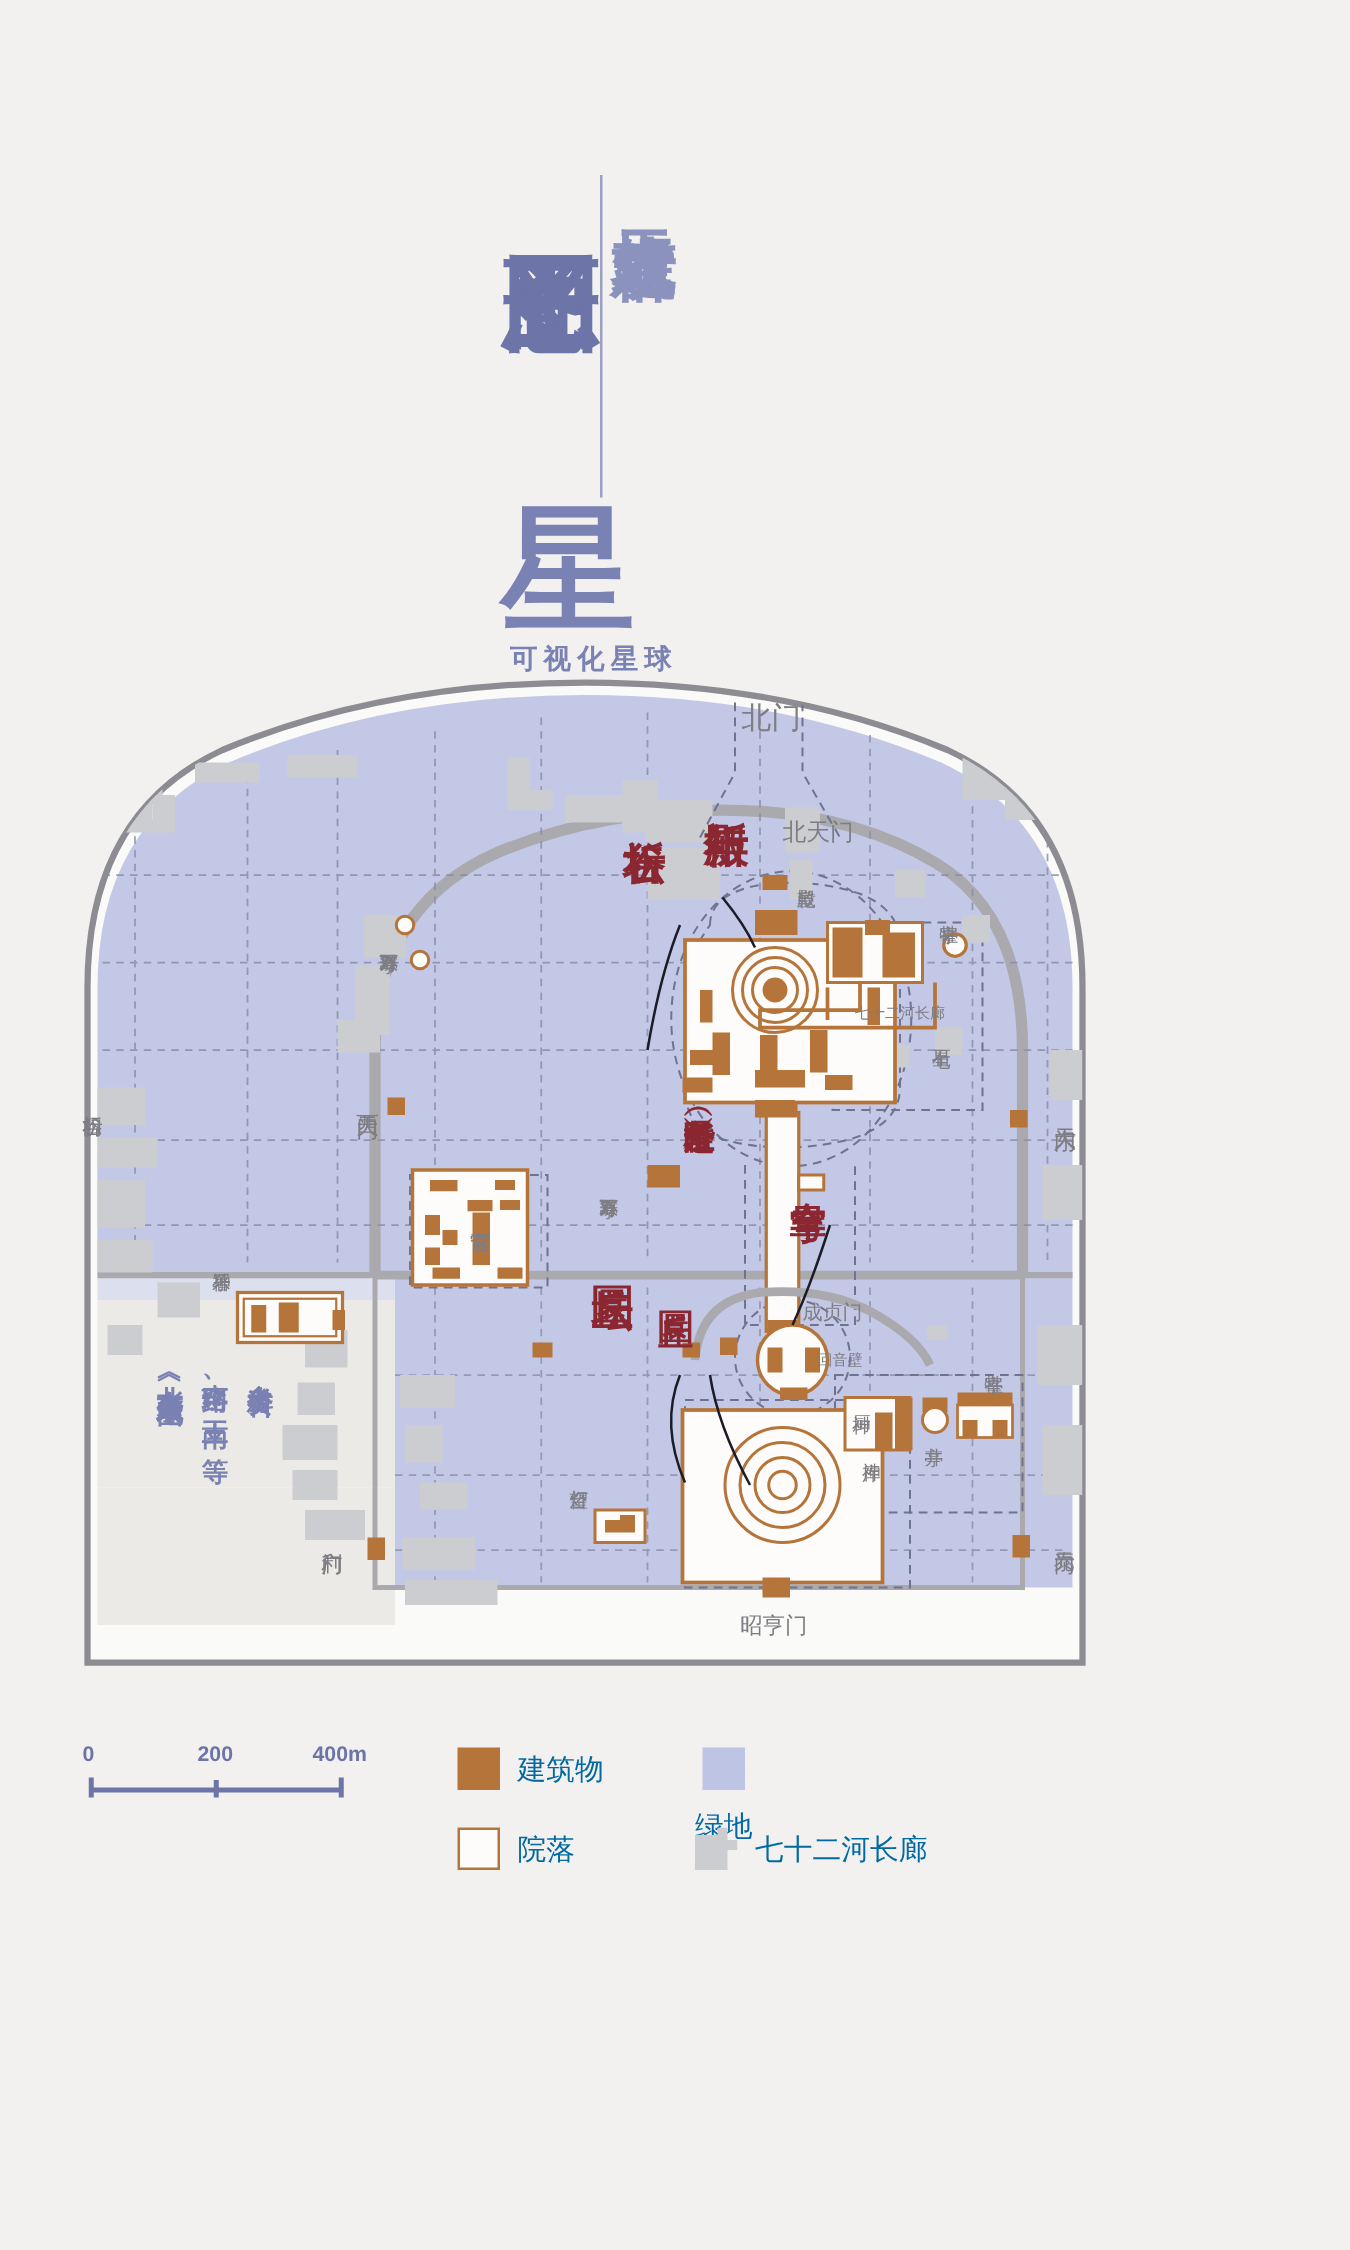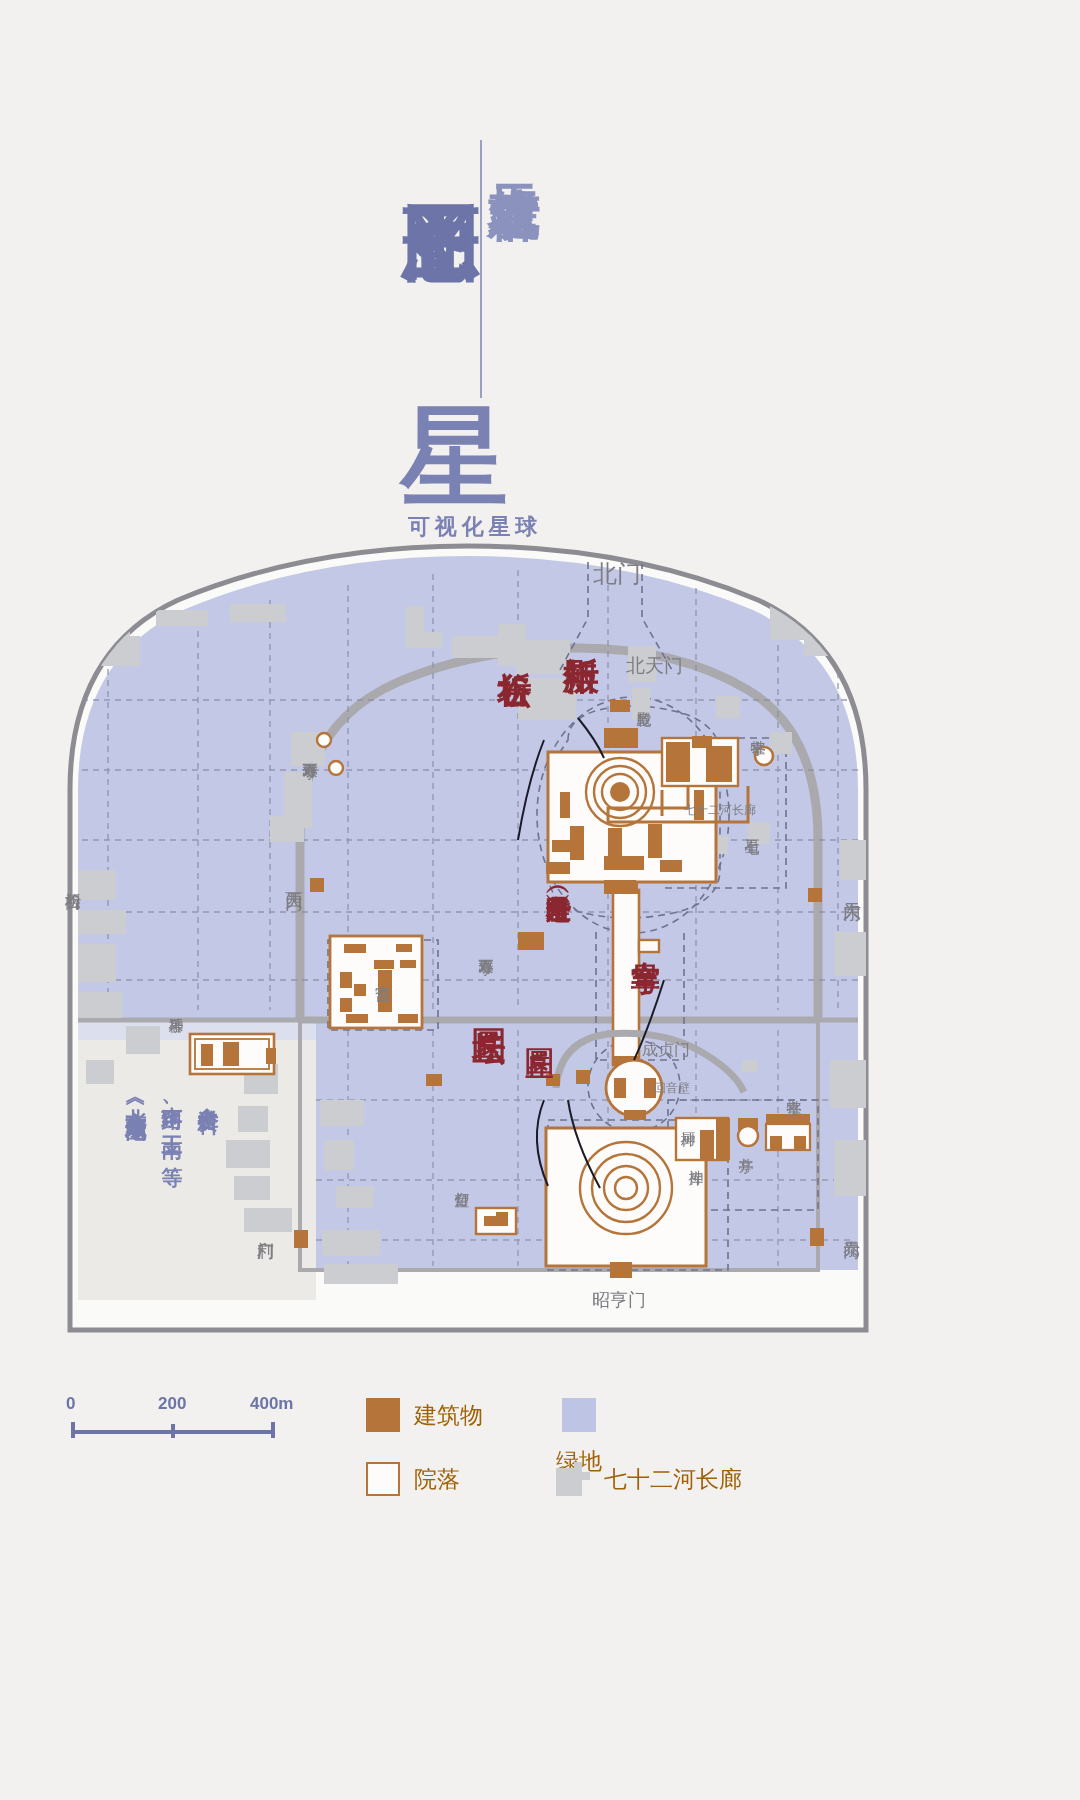--- a/index.html
+++ b/index.html
@@ -55,21 +55,21 @@
   #ref-c1{left:102px;top:0px;}
   #ref-c2{left:66px;top:0px;}
   #ref-c3{left:30px;top:0px;}
 
   
   #legend{position:absolute;left:0;top:1380px;width:1080px;height:160px;}
   #scalebar{position:absolute;left:70px;top:14px;width:220px;height:46px;}
   .scale-num{position:absolute;font-size:17px;color:#6c74a8;font-weight:700;
      font-family:"Liberation Sans",sans-serif;}
   .legend-item{position:absolute;display:flex;align-items:center;gap:14px;}
-  .legend-text{font-size:23px;color:#a16207;font-family:"Liberation Sans",sans-serif;}
+  .legend-text{font-size:23px;color:#0369a1;font-family:"Liberation Sans",sans-serif;}
   .sw{width:34px;height:34px;}
   .sw-building{background:#b5753a;}
   .sw-court{background:#fdfcfa;border:2px solid #b5753a;box-sizing:border-box;}
   .sw-green{background:#bec4e3;}
 </style>
 </head>
 <body>
 
 <div class="page">
 

